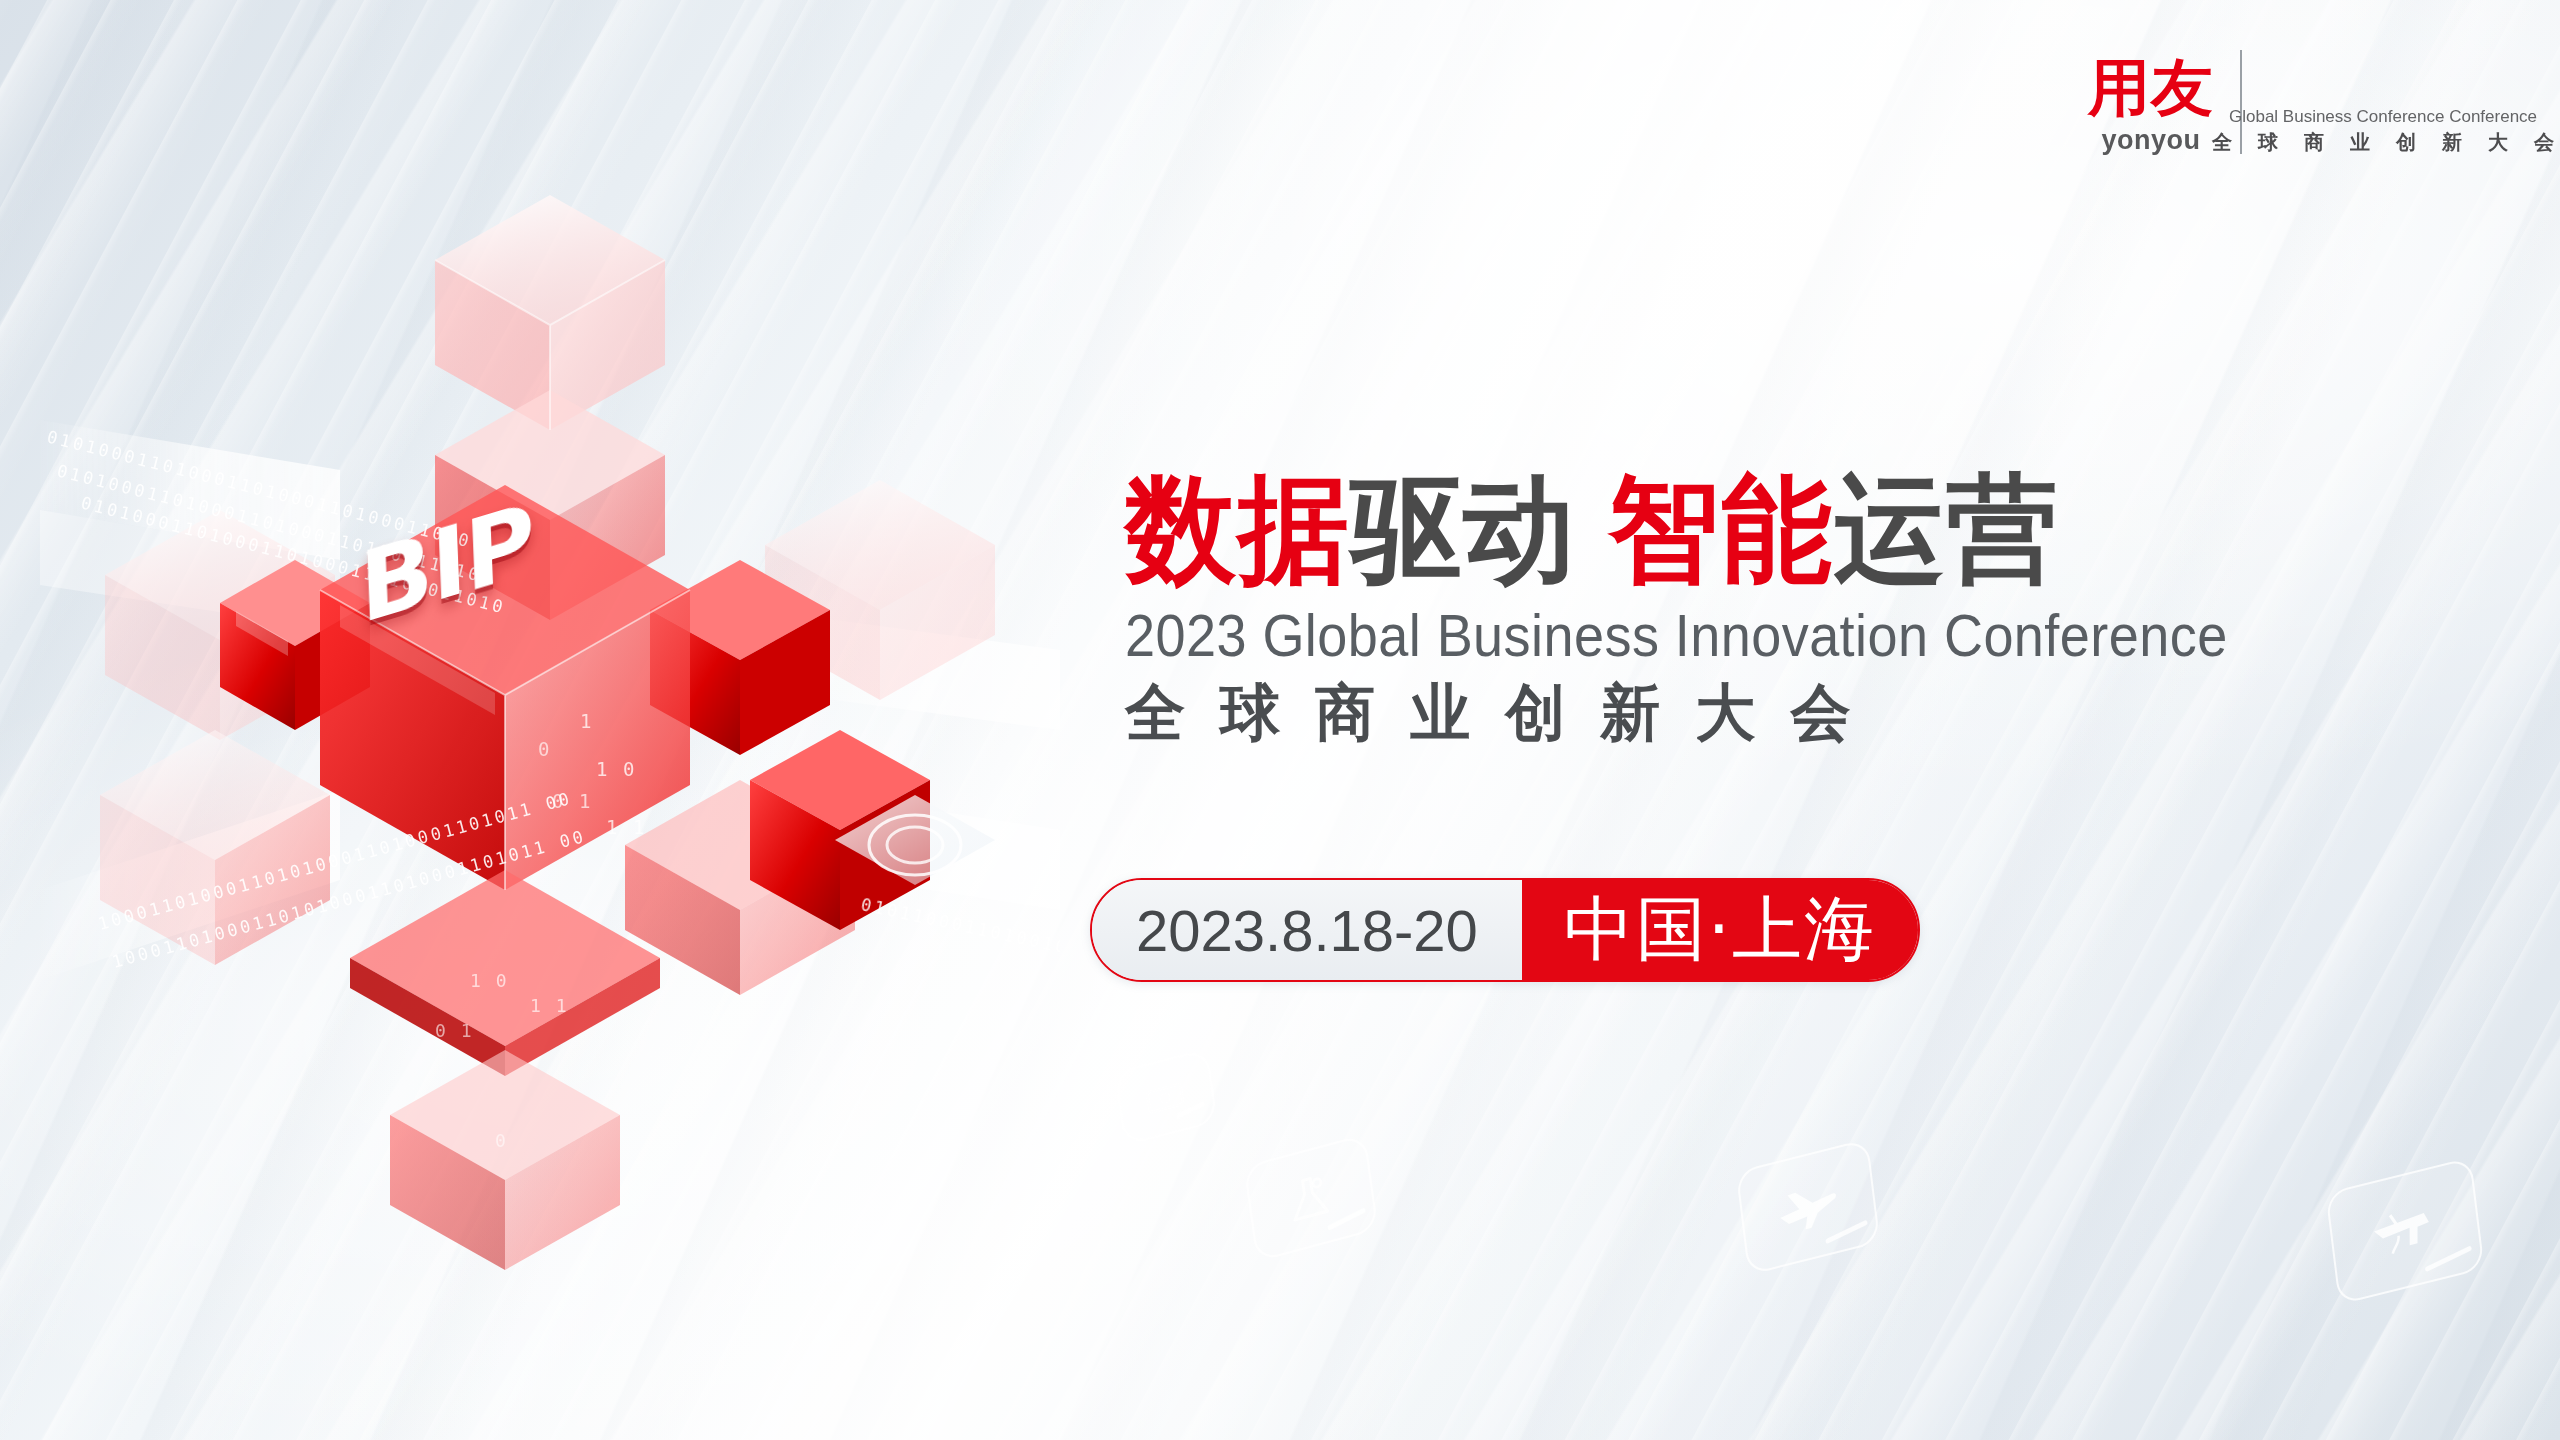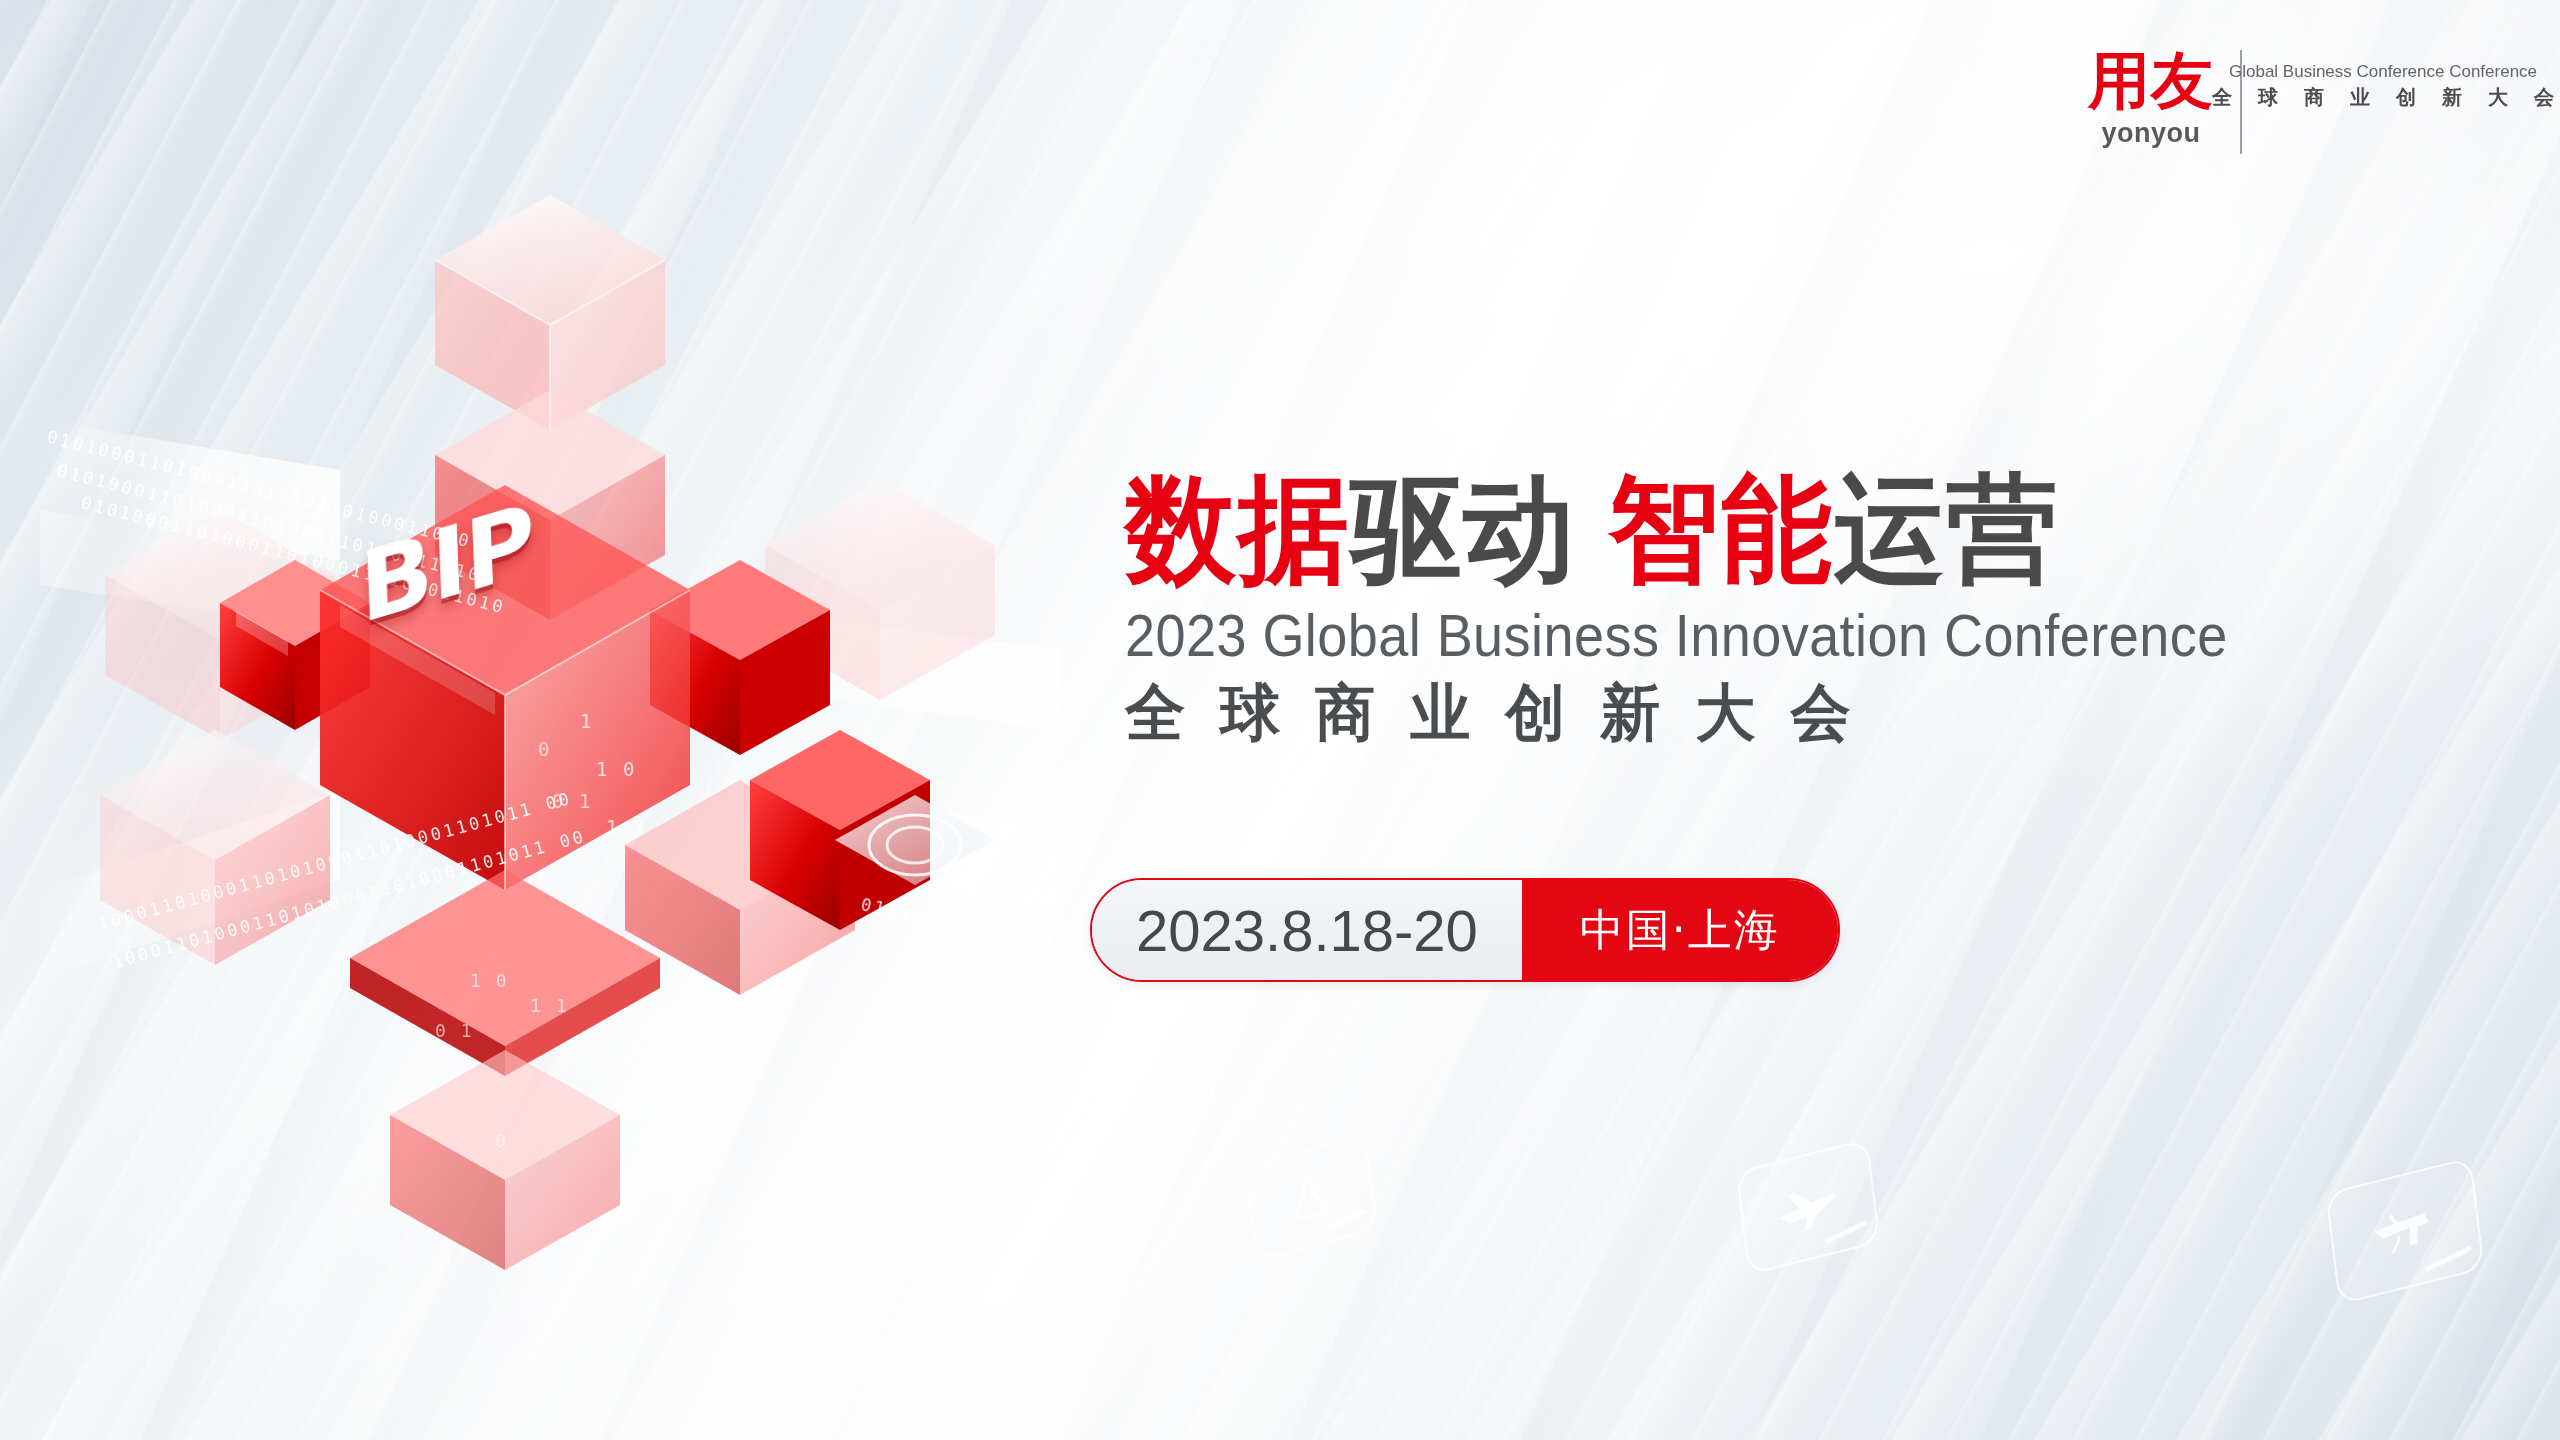--- a/index.html
+++ b/index.html
@@ -129,32 +129,32 @@
     display:flex;align-items:center;justify-content:center;
     padding:0 44px;
     font-size:58px;
     color:#45484b;
     letter-spacing:0px;
     background:linear-gradient(180deg,#f4f6f8 0%,#e9edf1 100%);
     font-family:"Liberation Sans","DejaVu Sans",sans-serif;
   }
   .pill-loc{
     display:flex;align-items:center;justify-content:center;
-    padding:0 58px;
-    font-size:44px;
+    padding:0 42px;
+    font-size:70px;
     color:#ffffff;
     letter-spacing:2px;
     background:#e30613;
     font-family:"DejaVu Sans","Liberation Sans",sans-serif;
   }
 
   
   #logos{
     position:absolute;right:62px;top:50px;
-    display:flex;align-items:flex-start;gap:26px;
+    display:flex;align-items:flex-end;gap:26px;
   }
   .yonyou{display:flex;flex-direction:column;align-items:center;}
   .yonyou-cn{
     font-size:62px;line-height:1;font-weight:700;color:#e60012;letter-spacing:1px;
     font-family:"DejaVu Sans","Liberation Sans",sans-serif;
   }
   .yonyou-en{
     margin-top:8px;font-size:27px;line-height:1;font-weight:700;color:#58595b;
     letter-spacing:.5px;font-family:"Liberation Sans","DejaVu Sans",sans-serif;
   }

